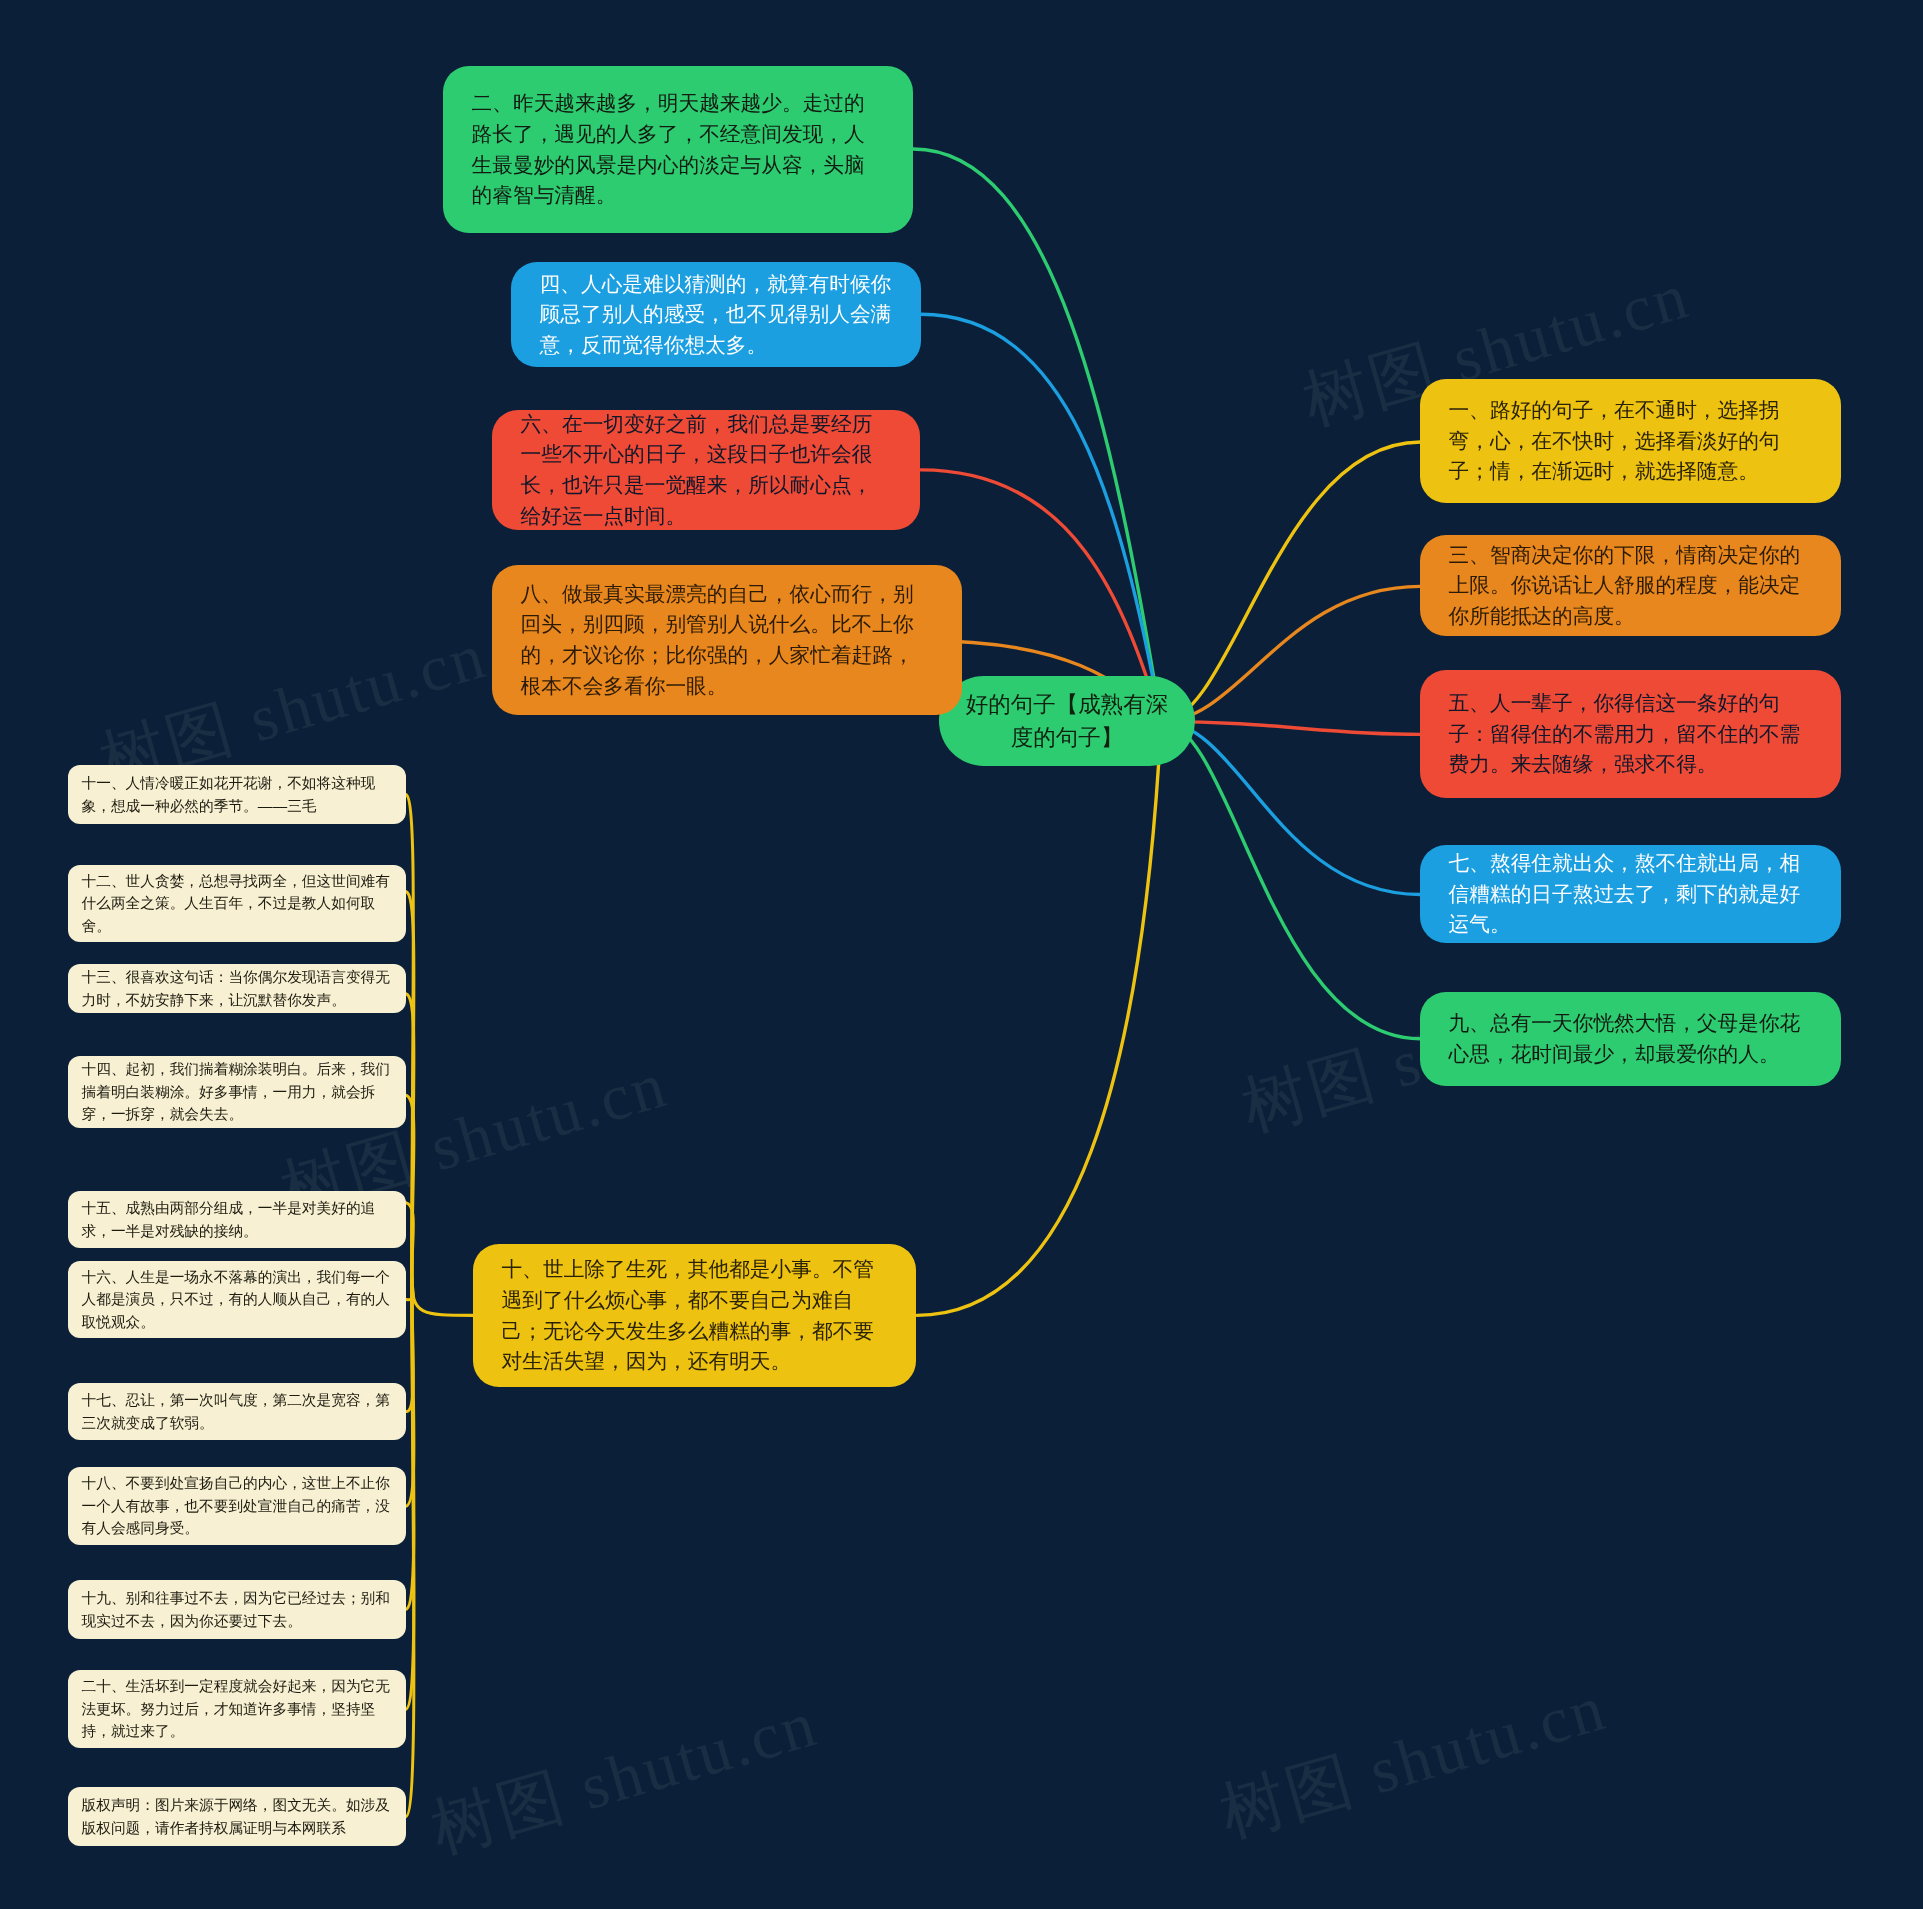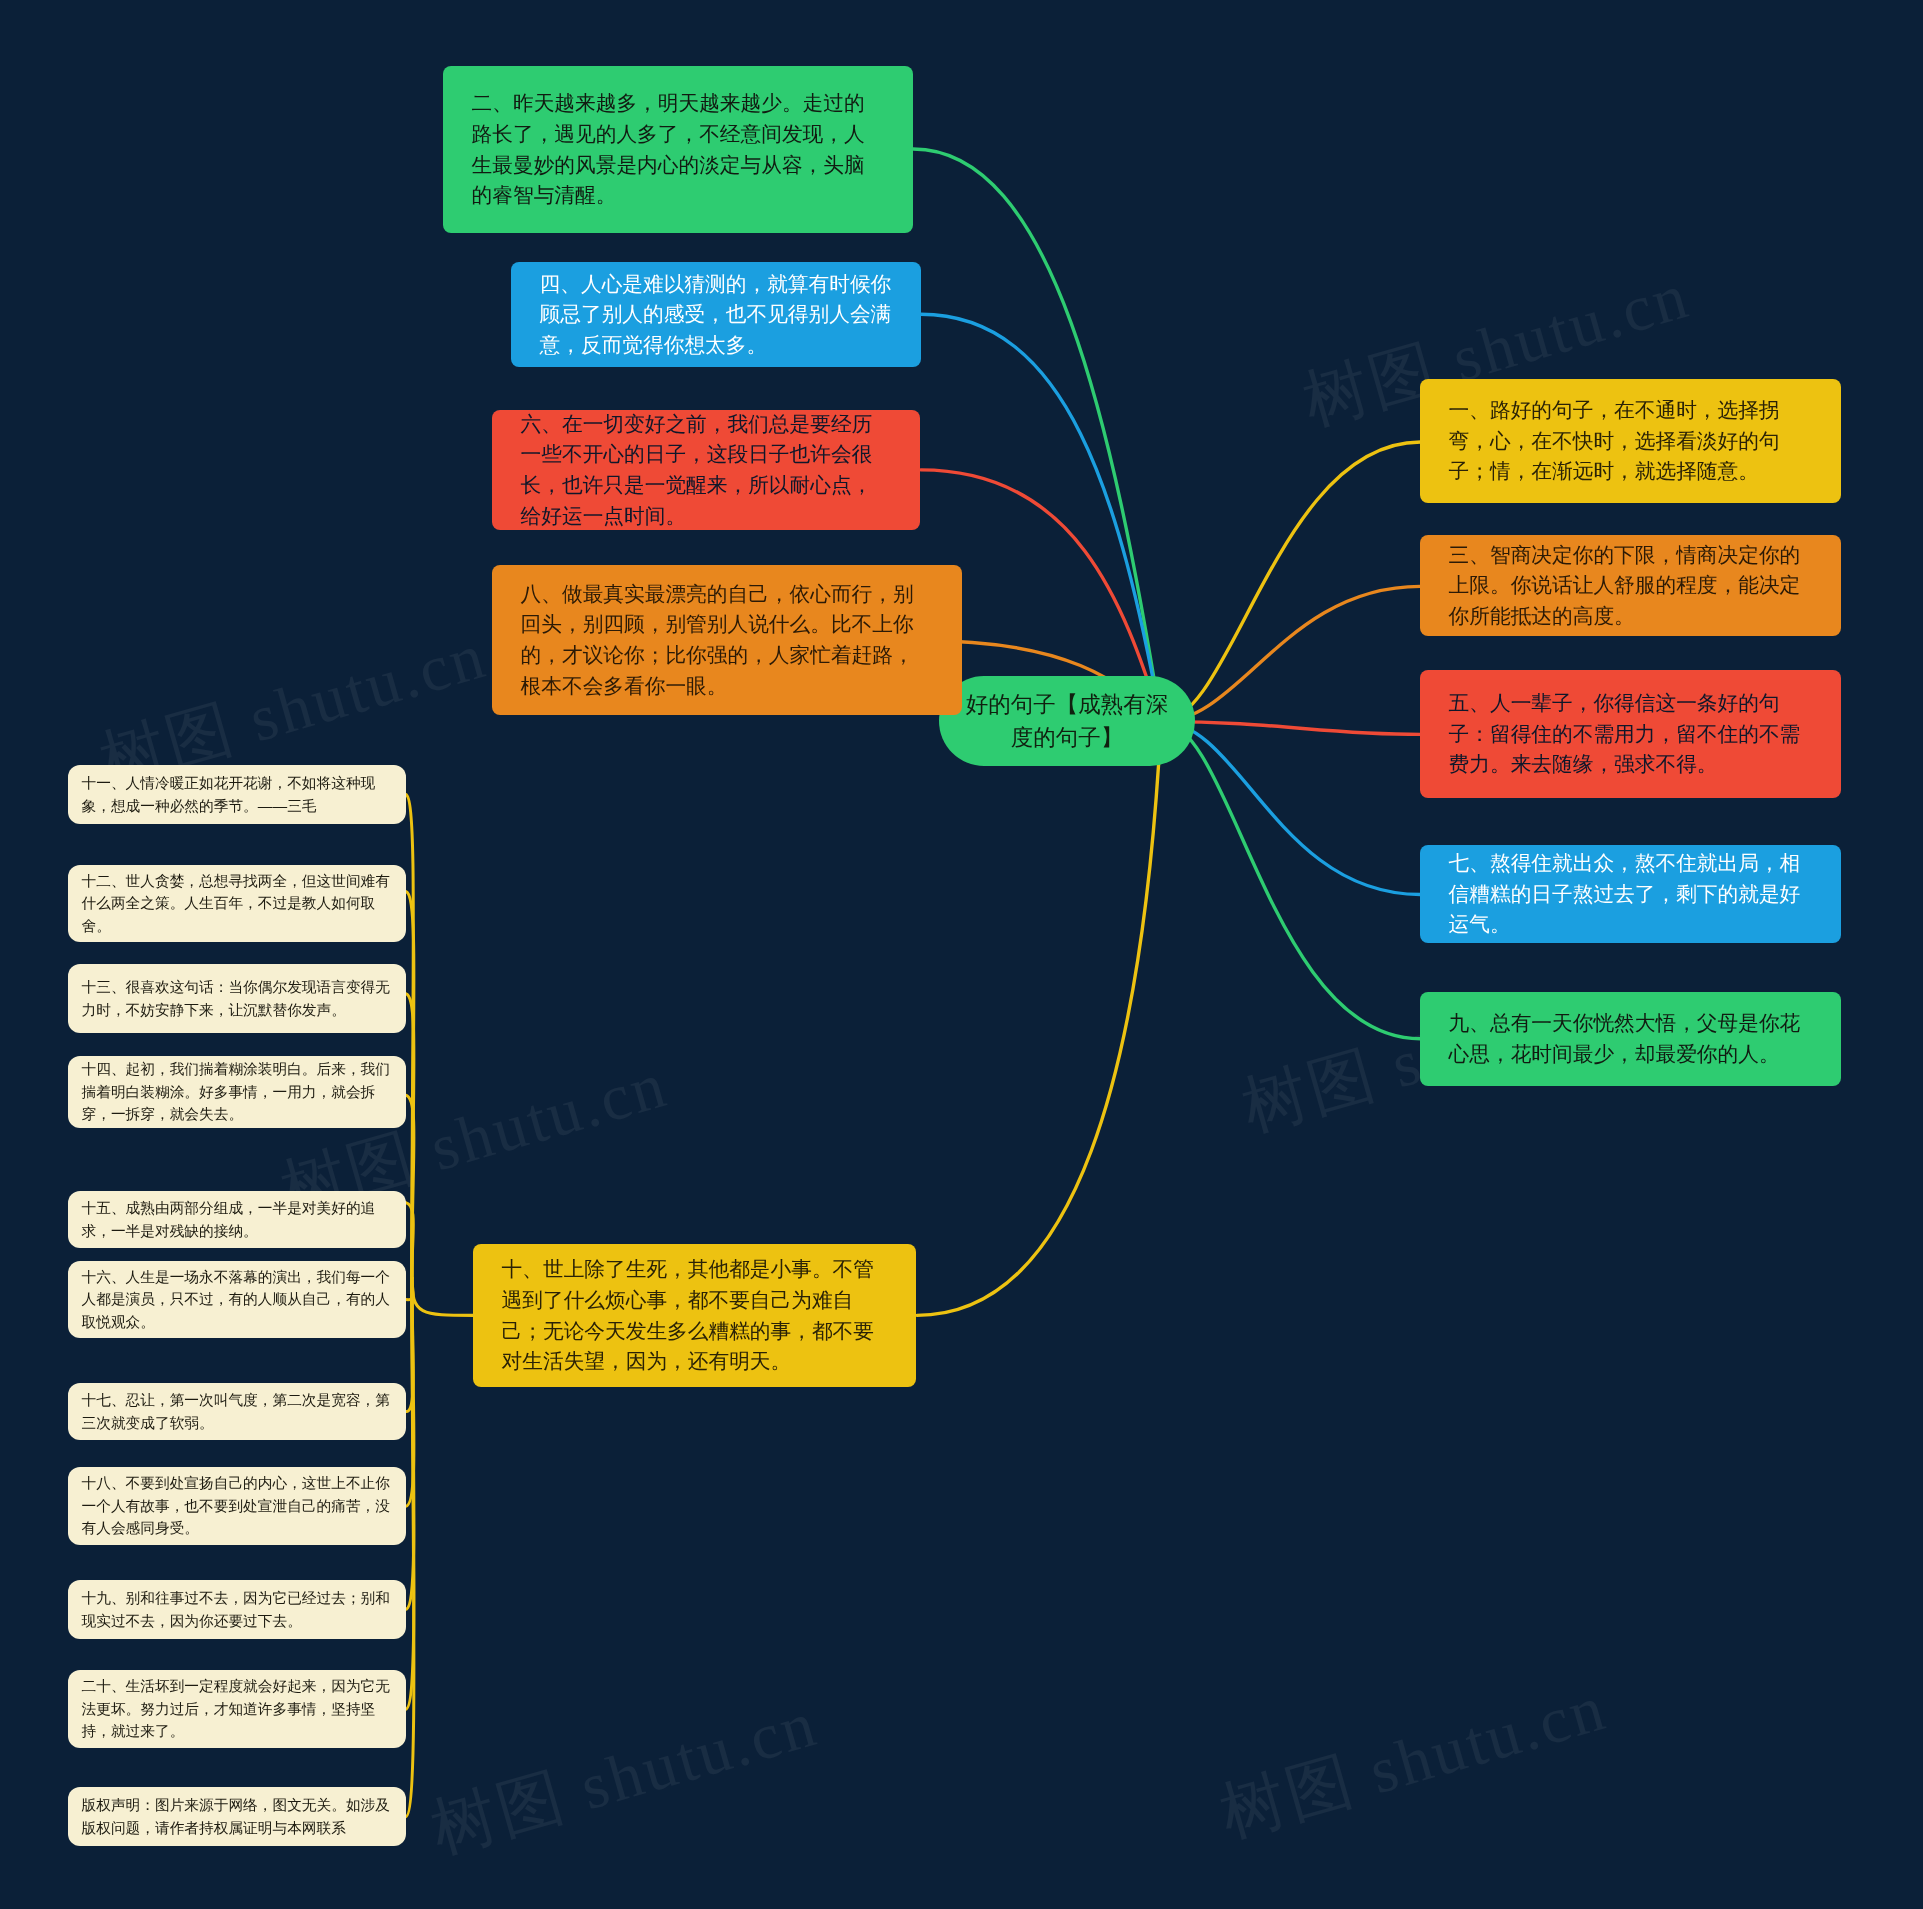--- a/index.html
+++ b/index.html
@@ -18,21 +18,21 @@
     font-size:65px;letter-spacing:3px;white-space:nowrap;
     transform:rotate(-16deg);transform-origin:left top;
     user-select:none;
   }
   .node{
     position:absolute;z-index:3;box-sizing:border-box;
     display:flex;align-items:center;
     line-height:1.48;
     word-break:break-all;
   }
-  .pill{border-radius:8px;}
+  .pill{border-radius:26px;}
   .big{font-size:20.7px;padding:19.5px 28.6px;}
   .green{background:#2ecc71;color:#111b11;}
   .blue{background:#1b9fe0;color:#ffffff;}
   .red{background:#ef4a36;color:#0f172a;}
   .orange{background:#e8871e;color:#2b1a06;}
   .yellow{background:#edc211;color:#2a2206;}
   .center{
     background:#2ecc71;color:#10200f;border-radius:53px;
     font-size:22.5px;justify-content:center;text-align:center;
     padding:16.5px 25.6px;
@@ -101,21 +101,21 @@
   <div id="right-branches">
       <div class="node  pill big yellow" id="node-1" style="left: 1420px; top: 379px; width: 421px; height: 124px;">一、路好的句子，在不通时，选择拐弯，心，在不快时，选择看淡好的句子；情，在渐远时，就选择随意。</div>
       <div class="node  pill big orange" id="node-3" style="left: 1420px; top: 535px; width: 421px; height: 101px;">三、智商决定你的下限，情商决定你的上限。你说话让人舒服的程度，能决定你所能抵达的高度。</div>
       <div class="node  pill big red" id="node-5" style="left: 1420px; top: 670px; width: 421px; height: 128px;">五、人一辈子，你得信这一条好的句子：留得住的不需用力，留不住的不需费力。来去随缘，强求不得。</div>
       <div class="node  pill big blue" id="node-7" style="left: 1420px; top: 845px; width: 421px; height: 98px;">七、熬得住就出众，熬不住就出局，相信糟糕的日子熬过去了，剩下的就是好运气。</div>
       <div class="node  pill big green" id="node-9" style="left: 1420px; top: 992px; width: 421px; height: 94px;">九、总有一天你恍然大悟，父母是你花心思，花时间最少，却最爱你的人。</div>
     </div>
   <div id="leaf-group">
       <div class="node  leaf" id="leaf-11" style="left: 68px; top: 765px; width: 338px; height: 59px;">十一、人情冷暖正如花开花谢，不如将这种现象，想成一种必然的季节。——三毛</div>
       <div class="node  leaf" id="leaf-12" style="left: 68px; top: 853px; width: 338px; height: 77px; margin-top: 12px;">十二、世人贪婪，总想寻找两全，但这世间难有什么两全之策。人生百年，不过是教人如何取舍。</div>
-      <div class="node  leaf" id="leaf-13" style="left: 68px; top: 964px; width: 338px; height: 69px;">十三、很喜欢这句话：当你偶尔发现语言变得无力时，不妨安静下来，让沉默替你发声。</div>
+      <div class="node  leaf" id="leaf-13" style="left: 68px; top: 964px; width: 338px; height: 49px;">十三、很喜欢这句话：当你偶尔发现语言变得无力时，不妨安静下来，让沉默替你发声。</div>
       <div class="node  leaf" id="leaf-14" style="left: 68px; top: 1056px; width: 338px; height: 72px;">十四、起初，我们揣着糊涂装明白。后来，我们揣着明白装糊涂。好多事情，一用力，就会拆穿，一拆穿，就会失去。</div>
       <div class="node  leaf" id="leaf-15" style="left: 68px; top: 1174px; width: 338px; height: 57px; margin-top: 17px;">十五、成熟由两部分组成，一半是对美好的追求，一半是对残缺的接纳。</div>
       <div class="node  leaf" id="leaf-16" style="left: 68px; top: 1261px; width: 338px; height: 77px;">十六、人生是一场永不落幕的演出，我们每一个人都是演员，只不过，有的人顺从自己，有的人取悦观众。</div>
       <div class="node  leaf" id="leaf-17" style="left: 68px; top: 1383px; width: 338px; height: 57px;">十七、忍让，第一次叫气度，第二次是宽容，第三次就变成了软弱。</div>
       <div class="node  leaf" id="leaf-18" style="left: 68px; top: 1467px; width: 338px; height: 78px;">十八、不要到处宣扬自己的内心，这世上不止你一个人有故事，也不要到处宣泄自己的痛苦，没有人会感同身受。</div>
       <div class="node  leaf" id="leaf-19" style="left: 68px; top: 1580px; width: 338px; height: 59px;">十九、别和往事过不去，因为它已经过去；别和现实过不去，因为你还要过下去。</div>
       <div class="node  leaf" id="leaf-20" style="left: 68px; top: 1670px; width: 338px; height: 78px;">二十、生活坏到一定程度就会好起来，因为它无法更坏。努力过后，才知道许多事情，坚持坚持，就过来了。</div>
       <div class="node  leaf" id="leaf-copyright" style="left: 68px; top: 1787px; width: 338px; height: 59px;">版权声明：图片来源于网络，图文无关。如涉及版权问题，请作者持权属证明与本网联系</div>
     </div>
 

